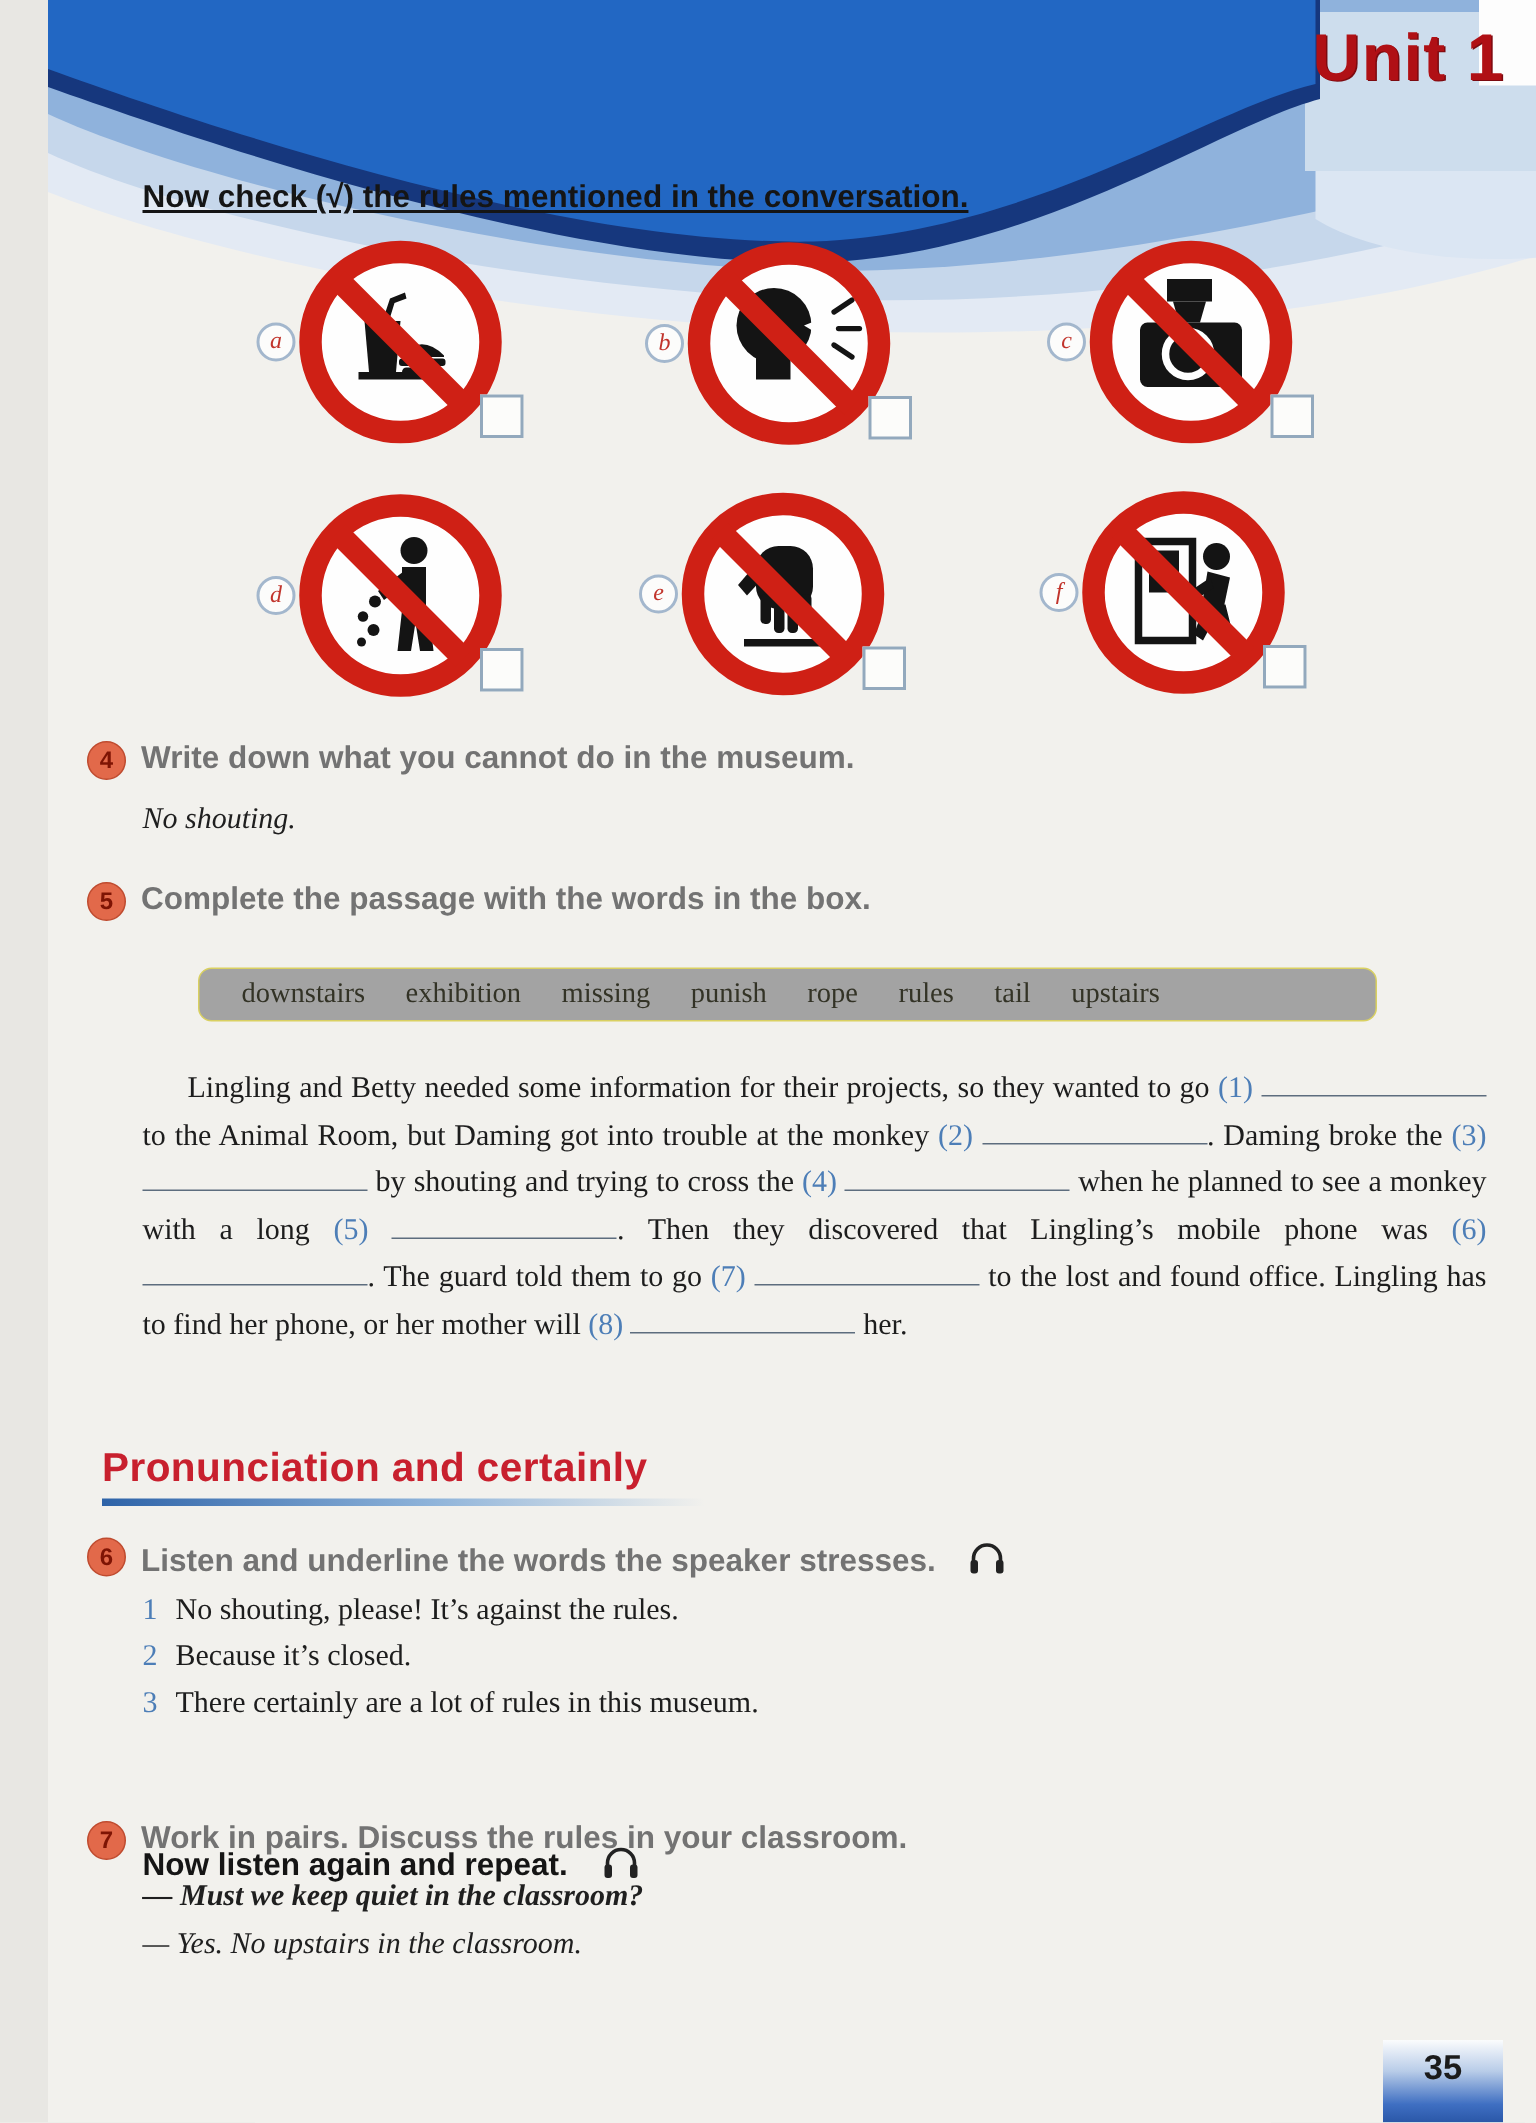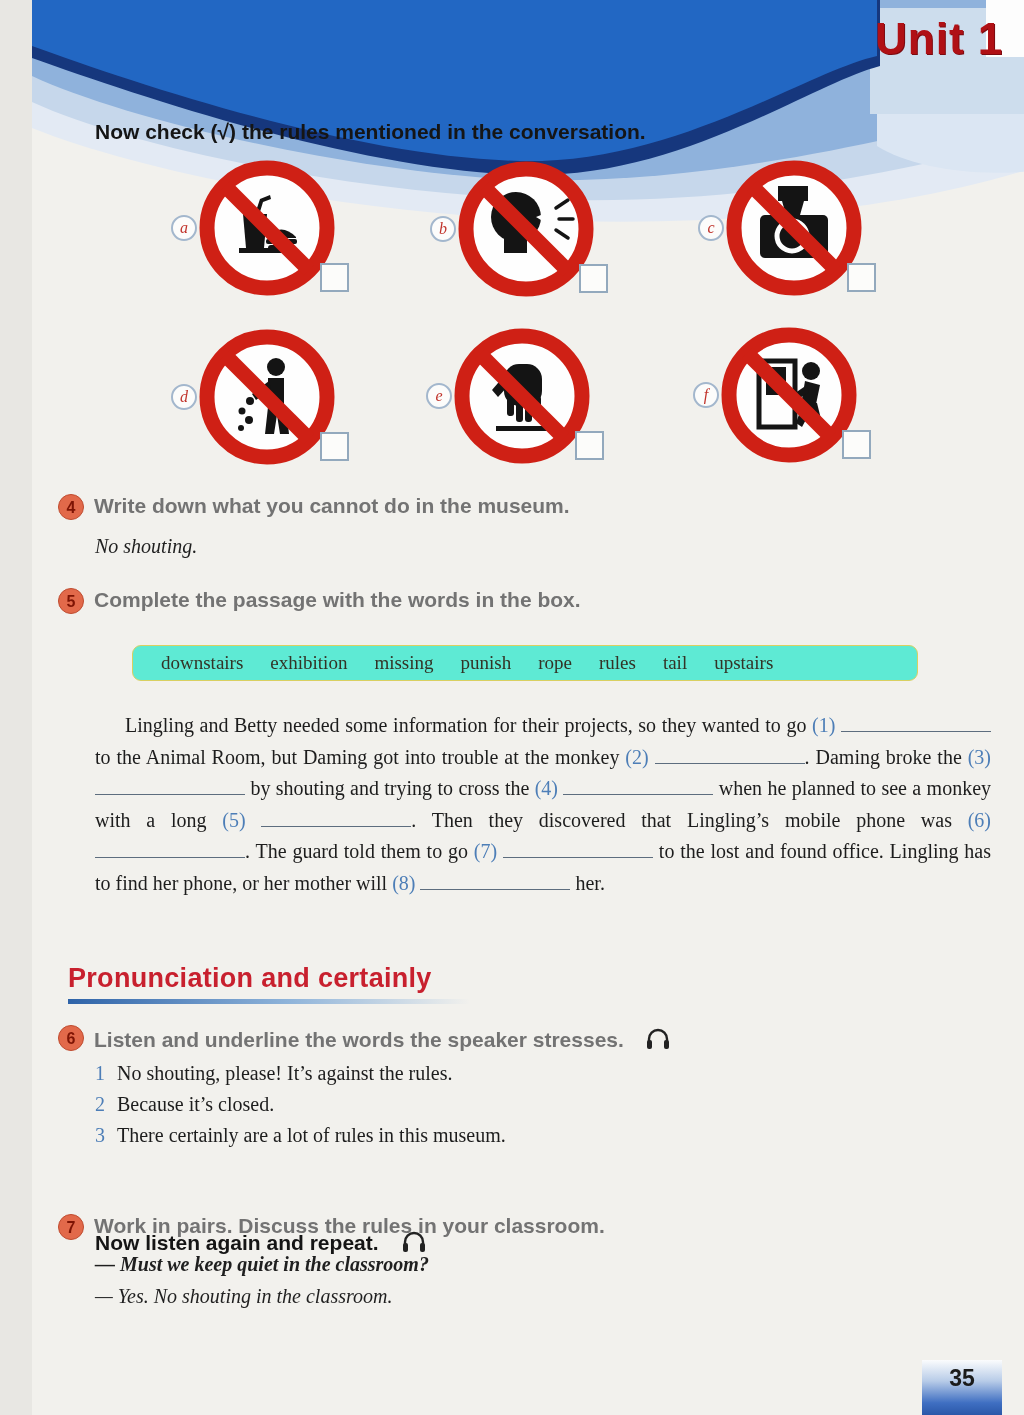--- a/index.html
+++ b/index.html
@@ -7,35 +7,35 @@
   #page{position:relative;width:1024px;height:1415px;background:#f2f1ed;overflow:hidden;
         font-family:"Liberation Sans",sans-serif;margin-left:32px;}
   .abs{position:absolute;}
   
   #header-svg{position:absolute;top:0;left:0;}
   .unit-label{position:absolute;left:843px;top:14px;font:bold 44px "Liberation Sans",sans-serif;
       color:#b01015;text-shadow:1px 1px 0 #7c0a10;letter-spacing:1px;}
   .right-edge{position:absolute;right:0;top:235px;bottom:0;width:14px;
       background:linear-gradient(to left,rgba(185,201,220,.5),rgba(255,255,255,0));}
   
-  .instruction{position:absolute;left:63px;top:120px;font:bold 21px "Liberation Sans",sans-serif;color:#151515;}
+  .instruction{position:absolute;left:63px;top:120px;font:bold 21px "Liberation Sans",sans-serif;color:#151515;text-decoration:underline;}
   .sec-badge{position:absolute;width:26px;height:26px;border-radius:50%;background:#e2694a;
       border:1px solid #bf4b2f;color:#7e1404;font:bold 16px/26px "Liberation Sans",sans-serif;
       text-align:center;box-sizing:border-box;}
   .sec-title{position:absolute;font:bold 21px "Liberation Sans",sans-serif;color:#737373;}
   .serif-it{font:italic 20px "Liberation Serif",serif;color:#1f1f1f;text-align:right;}
   
   .sign-block{position:absolute;width:170px;height:150px;}
   .letter-badge{position:absolute;left:-26px;top:57px;width:26px;height:26px;border-radius:50%;
       background:#fcfcfb;border:2px solid #a3b7cd;color:#c1342c;
       font:italic 16px/22px "Liberation Serif",serif;text-align:center;box-sizing:border-box;}
   .checkbox{position:absolute;left:123px;top:105px;width:29px;height:29px;background:#fcfcfa;
       border:2px solid #93a9bd;box-sizing:border-box;}
   
-  .word-box{position:absolute;left:100px;top:645px;width:786px;height:36px;background:#5eead4;
+  .word-box{position:absolute;left:100px;top:645px;width:786px;height:36px;background:#a3a3a3;
       border:1px solid #d9d061;border-radius:9px;display:flex;align-items:center;gap:27px;
       padding:0 0 0 28px;box-sizing:border-box;font:19px "Liberation Serif",serif;color:#333326;}
   
   .passage{position:absolute;left:63px;top:710px;width:896px;font:20px/31.5px "Liberation Serif",serif;
       color:#1d1d1d;text-align:justify;text-indent:30px;}
   .pnum{color:#4d7eb7;}
   .bl{display:inline-block;width:150px;height:14px;border-bottom:1.6px solid #5d6d7e;}
   
   .pron{position:absolute;left:36px;top:963px;font:bold 27px "Liberation Sans",sans-serif;
       color:#c8202e;letter-spacing:.3px;}
@@ -230,19 +230,19 @@
     <svg class="hp" width="28" height="26" viewBox="0 0 28 26" style="margin-left:16px;">
       <path d="M5,17 v-3 a9,9 0 0 1 18,0 v3" stroke="#222" stroke-width="2.4" fill="none"></path>
       <rect x="3" y="15" width="5" height="9" rx="2" fill="#222"></rect>
       <rect x="20" y="15" width="5" height="9" rx="2" fill="#222"></rect>
     </svg>
   </div>
 
   <div class="sec-badge" style="left:26px;top:1214px;">7</div>
   <div class="sec-title" style="left:62px;top:1214px;">Work in pairs. Discuss the rules in your classroom.</div>
   <div class="dlg" style="top:1253px;font-weight:bold;">— Must we keep quiet in the classroom?</div>
-  <div class="dlg" style="top:1285px;">— Yes. No shouting in the classroom.</div>
+  <div class="dlg" style="top:1285px;">— Yes. No upstairs in the classroom.</div>
 
   <div class="page-tab">
     <span>35</span>
   </div>
 
 </div>
 
 </body></html>

